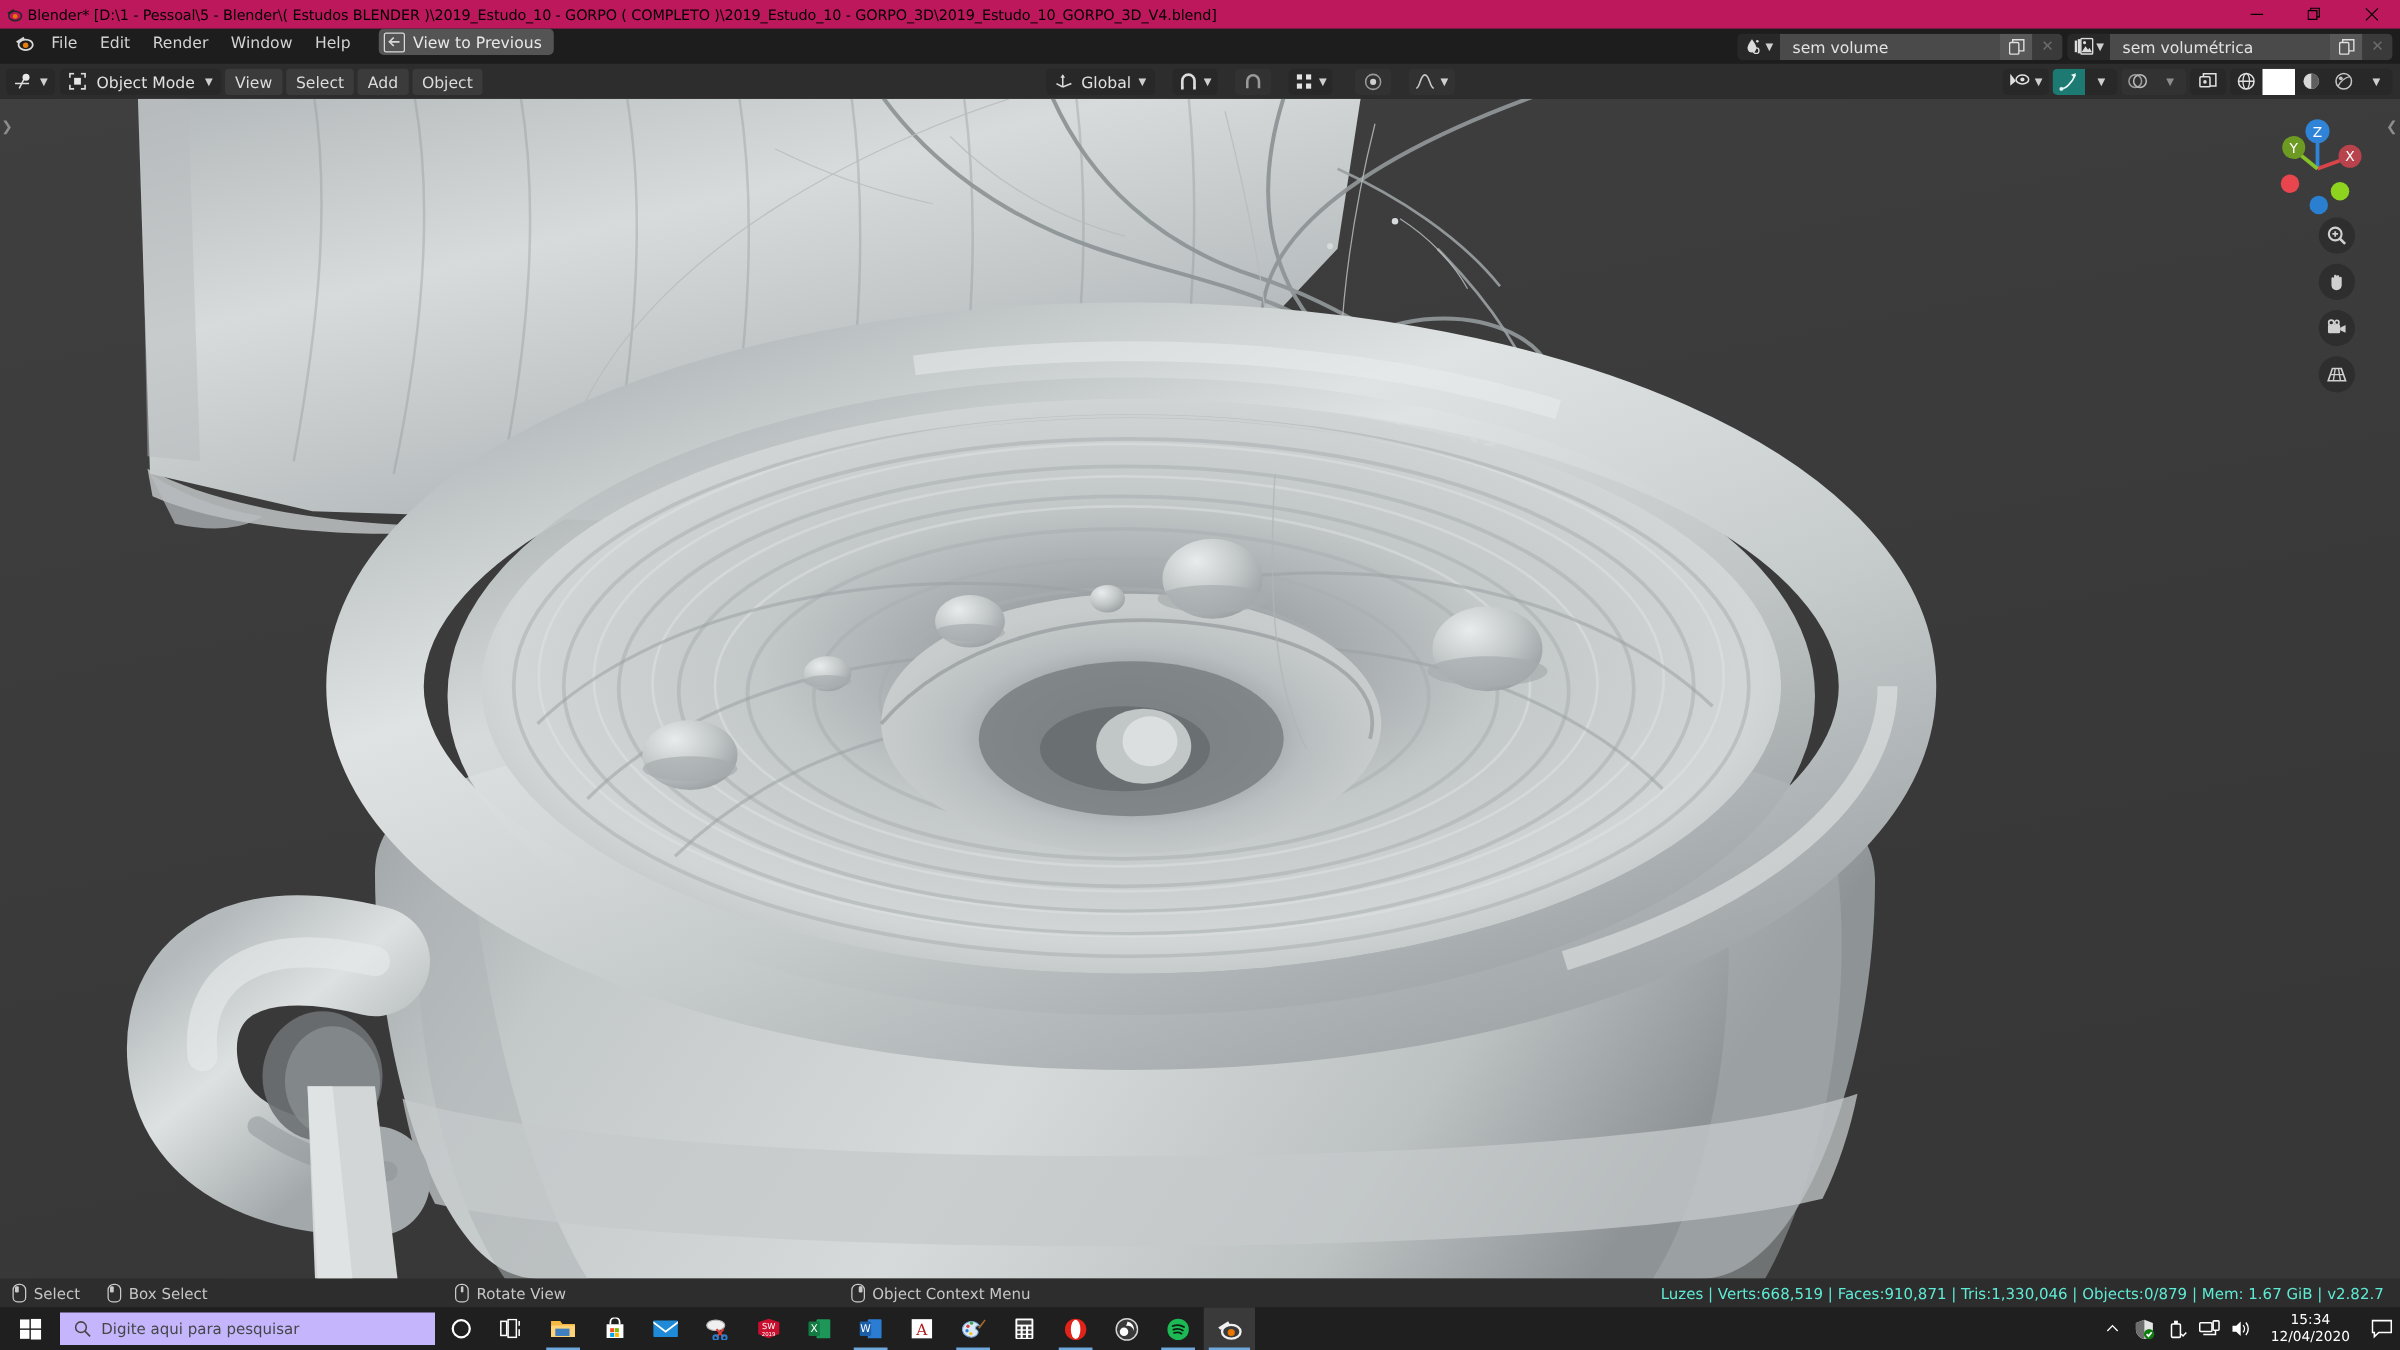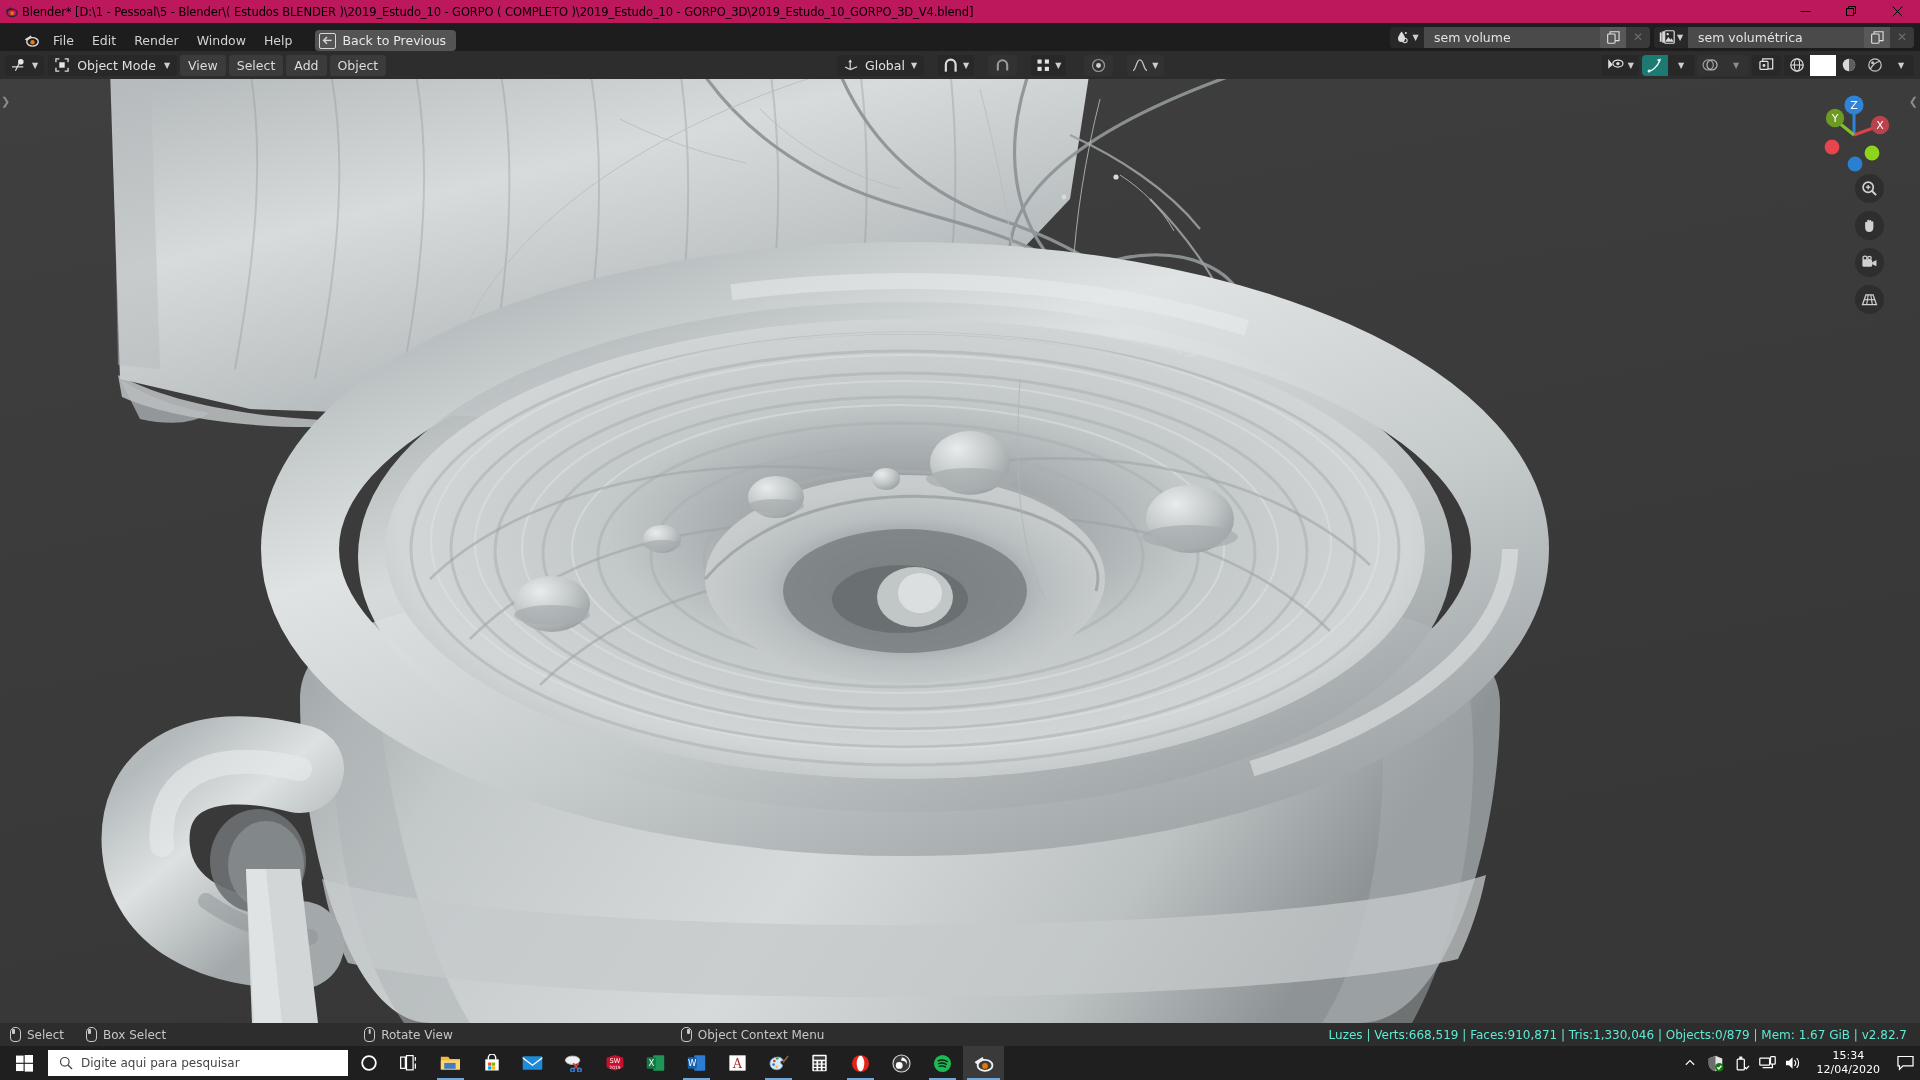--- a/index.html
+++ b/index.html
@@ -12,21 +12,21 @@
   .tb-icon { width:22px; height:23px; display:flex; align-items:center; justify-content:center; }
   .tb-title { font-size:11.5px; color:#000; white-space:nowrap; letter-spacing:-0.1px;
     font-family:"DejaVu Sans", sans-serif; }
   .tb-spacer { flex:1; }
   .tb-btn { width:46px; height:23px; display:flex; align-items:center; justify-content:center;
     color:#000; }
   .tb-btn svg { display:block; }
 
   
   .topbar { position:absolute; left:0; top:23px; width:1920px; height:28px;
-    background:#1d1d1d; display:flex; align-items:flex-end; padding-left:18px; }
+    background:#1d1d1d; display:flex; align-items:flex-start; padding-left:6px; }
   .bl-logo { width:26px; height:22px; display:flex; align-items:center; justify-content:center; }
   .menu-item { font-size:12.5px; color:#d3d3d3; padding:3px 9px; border-radius:3px;
     white-space:nowrap; font-family:"DejaVu Sans", sans-serif; }
   .backprev { margin-left:14px; height:21px; background:#545454; border-radius:4px;
     display:flex; align-items:center; padding:0 10px 0 4px; gap:6px; }
   .backprev span.lbl { font-size:12.5px; color:#e8e8e8; white-space:nowrap; }
   .bp-ico { width:17px; height:16px; border:1.4px solid #d8d8d8; border-radius:2px;
     display:flex; align-items:center; justify-content:center; position:relative; }
   .topbar-right { position:absolute; right:6px; top:0; height:28px; display:flex;
     align-items:center; gap:4px; }
@@ -91,21 +91,21 @@
     position:relative; display:inline-block; }
   .mouse i { position:absolute; left:50%; transform:translateX(-50%); top:1px;
     width:2.6px; height:5px; background:#c9c9c9; border-radius:1px; display:block; }
   .mouse.left i { left:1.2px; transform:none; }
   .mouse.right i { right:1.2px; left:auto; transform:none; }
 
   
   .taskbar { position:absolute; left:0; top:1046px; width:1920px; height:34px;
     background:#1f1f1f; display:flex; align-items:center; }
   .tb-start { width:48px; height:34px; display:flex; align-items:center; justify-content:center; }
-  .tb-search { width:300px; height:26px; background:#ffffff; display:flex; align-items:center;
+  .tb-search { width:300px; height:26px; background:#c4b5fd; display:flex; align-items:center;
     gap:8px; padding-left:11px; }
   .tb-search span { font-size:12px; color:#464646; }
   .tb-tasks { display:flex; align-items:center; height:34px; }
   .tbk { width:41px; height:34px; display:flex; align-items:center; justify-content:center;
     position:relative; }
   .tbk.open::after { content:''; position:absolute; bottom:0; left:7px; right:7px;
     height:2.5px; background:#6fa8dc; }
   .tbk.active { background:#ffffff1f; }
   .tbk.active::after { content:''; position:absolute; bottom:0; left:4px; right:4px;
     height:2.5px; background:#6fa8dc; }
@@ -163,21 +163,21 @@
   <div class="menu-item">Window</div>
   <div class="menu-item">Help</div>
 
   <div class="backprev">
     <div class="bp-ico">
       <svg width="11" height="9" viewBox="0 0 11 9">
         <path d="M5 1 L1.6 4.4 L5 7.8" fill="none" stroke="#d8d8d8" stroke-width="1.4"></path>
         <line x1="1.8" y1="4.4" x2="9.6" y2="4.4" stroke="#d8d8d8" stroke-width="1.4"></line>
       </svg>
     </div>
-    <span class="lbl">Back to Previous</span>
+    <span class="lbl">View to Previous</span>
   </div>
 
   <div class="topbar-right">
 
     <div class="datablock">
       <div class="db-ico">
         <svg width="15" height="15" viewBox="0 0 16 16">
           <path d="M7 1.5 C7 1.5 3.2 6.3 3.2 9 a3.8 3.8 0 0 0 7.6 0 C10.8 6.3 7 1.5 7 1.5Z" fill="#dcdcdc"></path>
           <circle cx="10.6" cy="11.2" r="2.4" fill="none" stroke="#dcdcdc" stroke-width="1.1"></circle>
           <circle cx="11.6" cy="3.2" r="1.1" fill="#dcdcdc"></circle>

